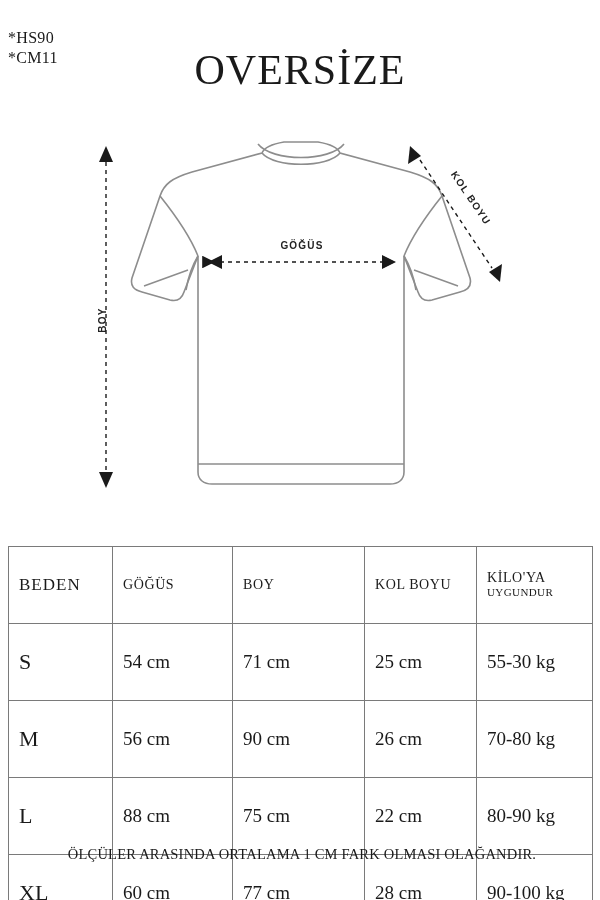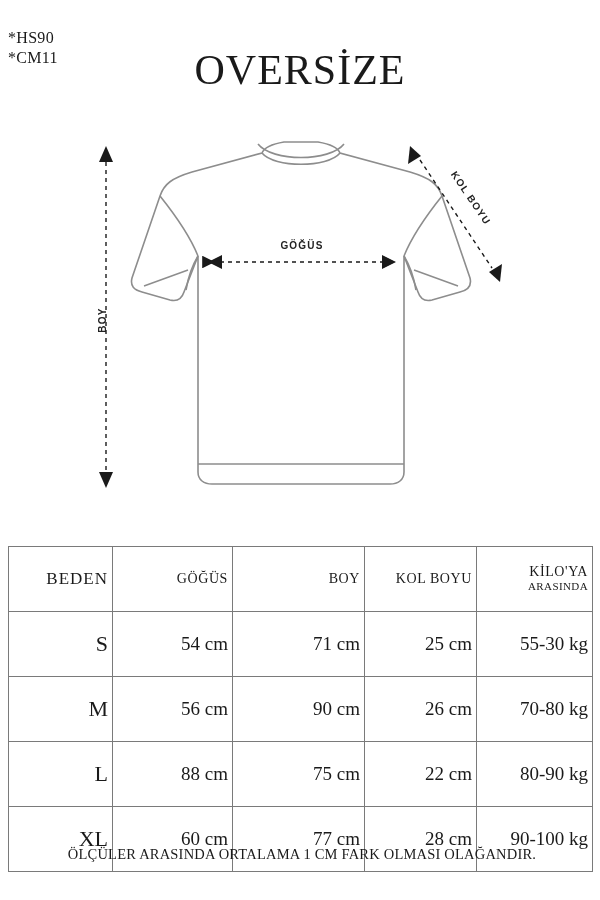--- a/index.html
+++ b/index.html
@@ -58,24 +58,24 @@
     top: 546px;
     width: 584px;
   }
   table.size-table {
     border-collapse: collapse;
     width: 584px;
     table-layout: fixed;
   }
   table.size-table td, table.size-table th {
     border: 1px solid #7a7a7a;
-    text-align: right;
+    text-align: left;
     vertical-align: middle;
     font-family: "Liberation Serif", serif;
-    padding: 4px;
+    padding: 10px;
     margin-left: 8px;
   }
   table.size-table thead th {
     height: 56px;
     font-size: 14px;
     font-weight: 400;
     letter-spacing: 0.6px;
   }
   table.size-table thead th.beden-head {
     font-size: 17px;
@@ -219,21 +219,21 @@
         <col class="c5">
     </colgroup>
     <thead>
       <tr>
         <th class="beden-head">BEDEN</th>
         <th>GÖĞÜS</th>
         <th>BOY</th>
         <th>KOL BOYU</th>
         <th>
           <span>KİLO'YA</span>
-          <span class="sub">ARASINDA</span>
+          <span class="sub">UYGUNDUR</span>
         </th>
       </tr>
     </thead>
     <tbody>
       <tr>
         <td class="size-cell">S</td>
         <td>54 cm</td>
         <td>71 cm</td>
         <td>25  cm</td>
         <td>55-30 kg</td>

